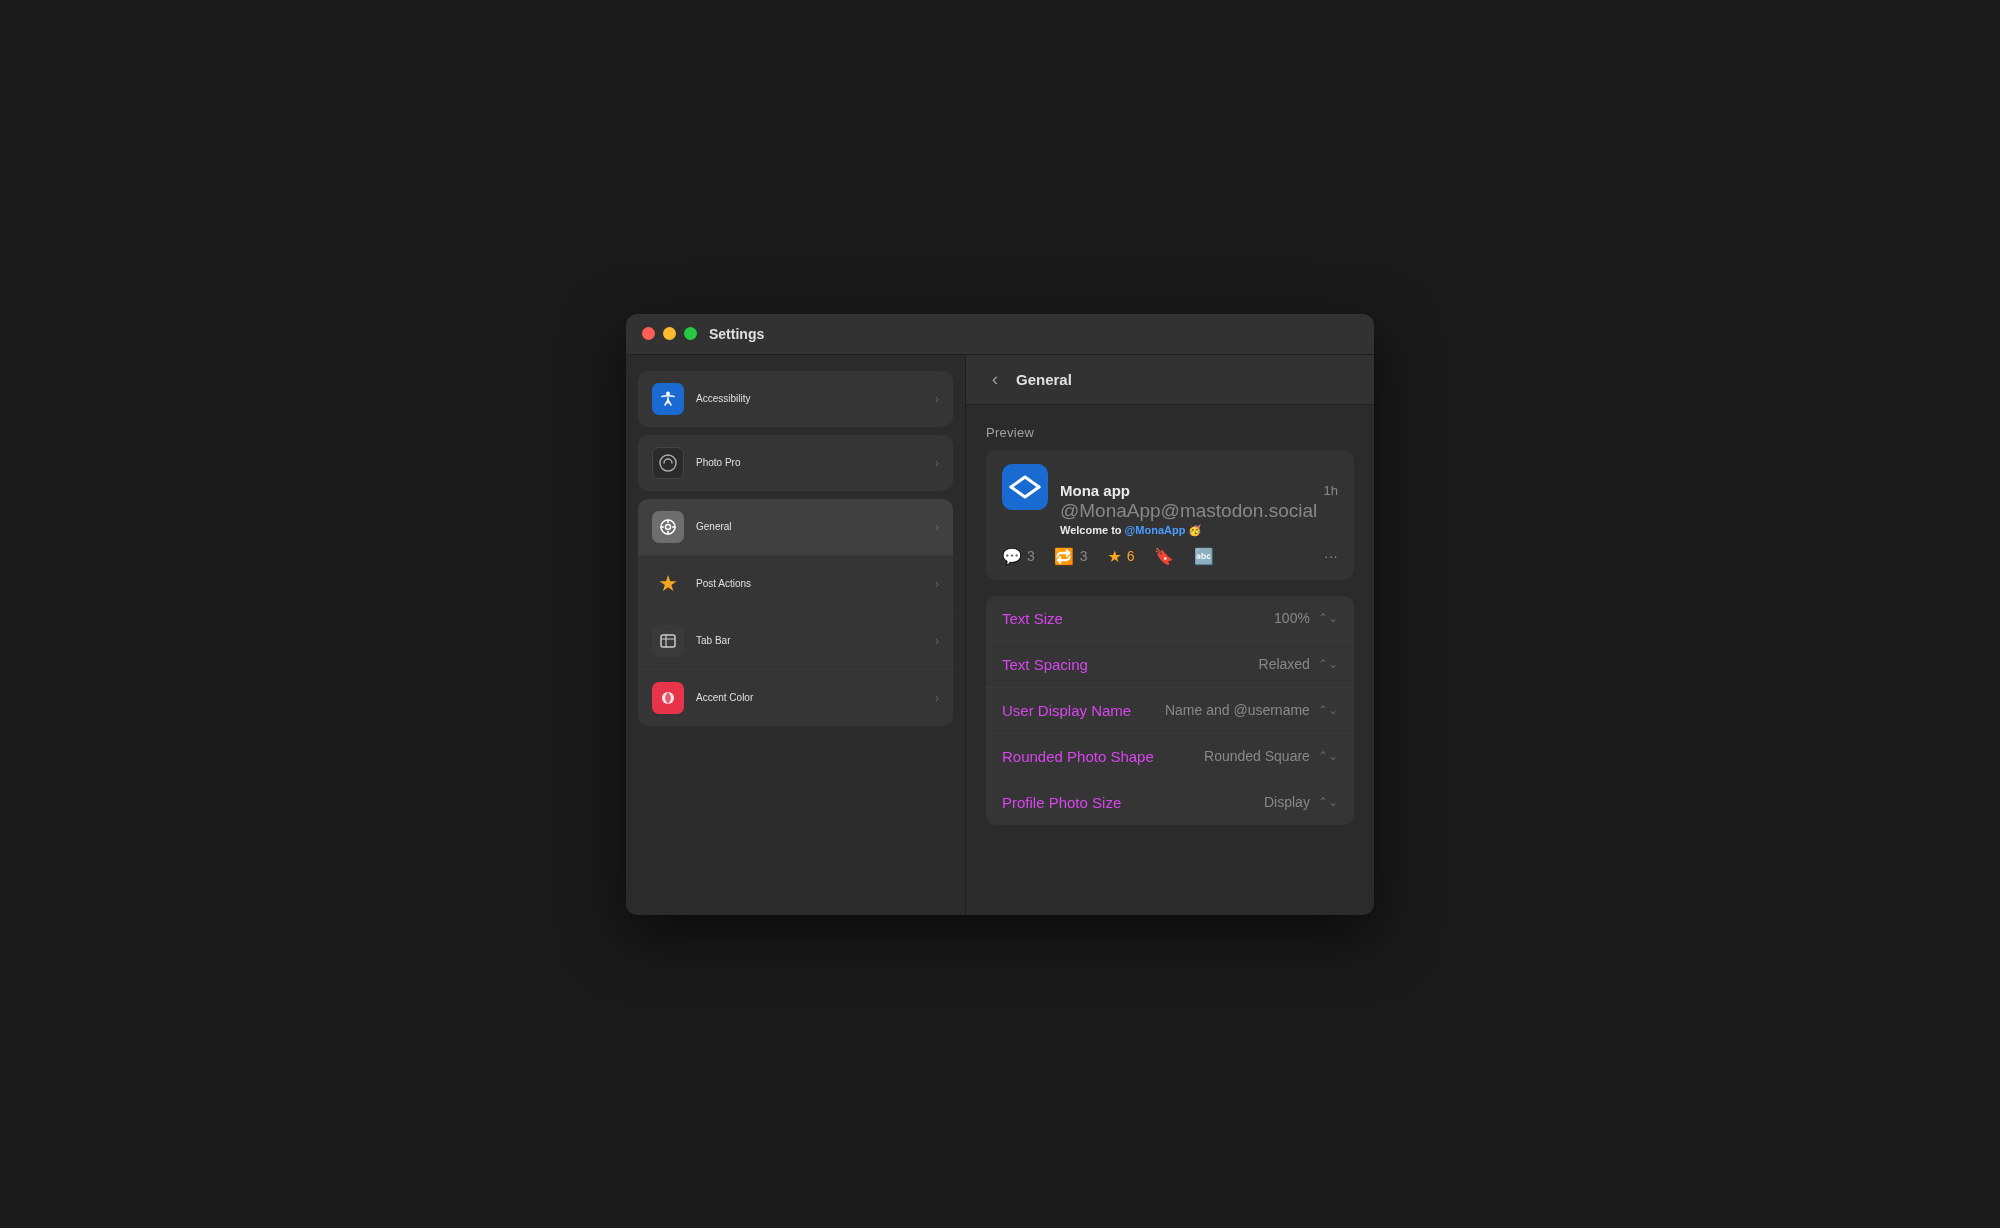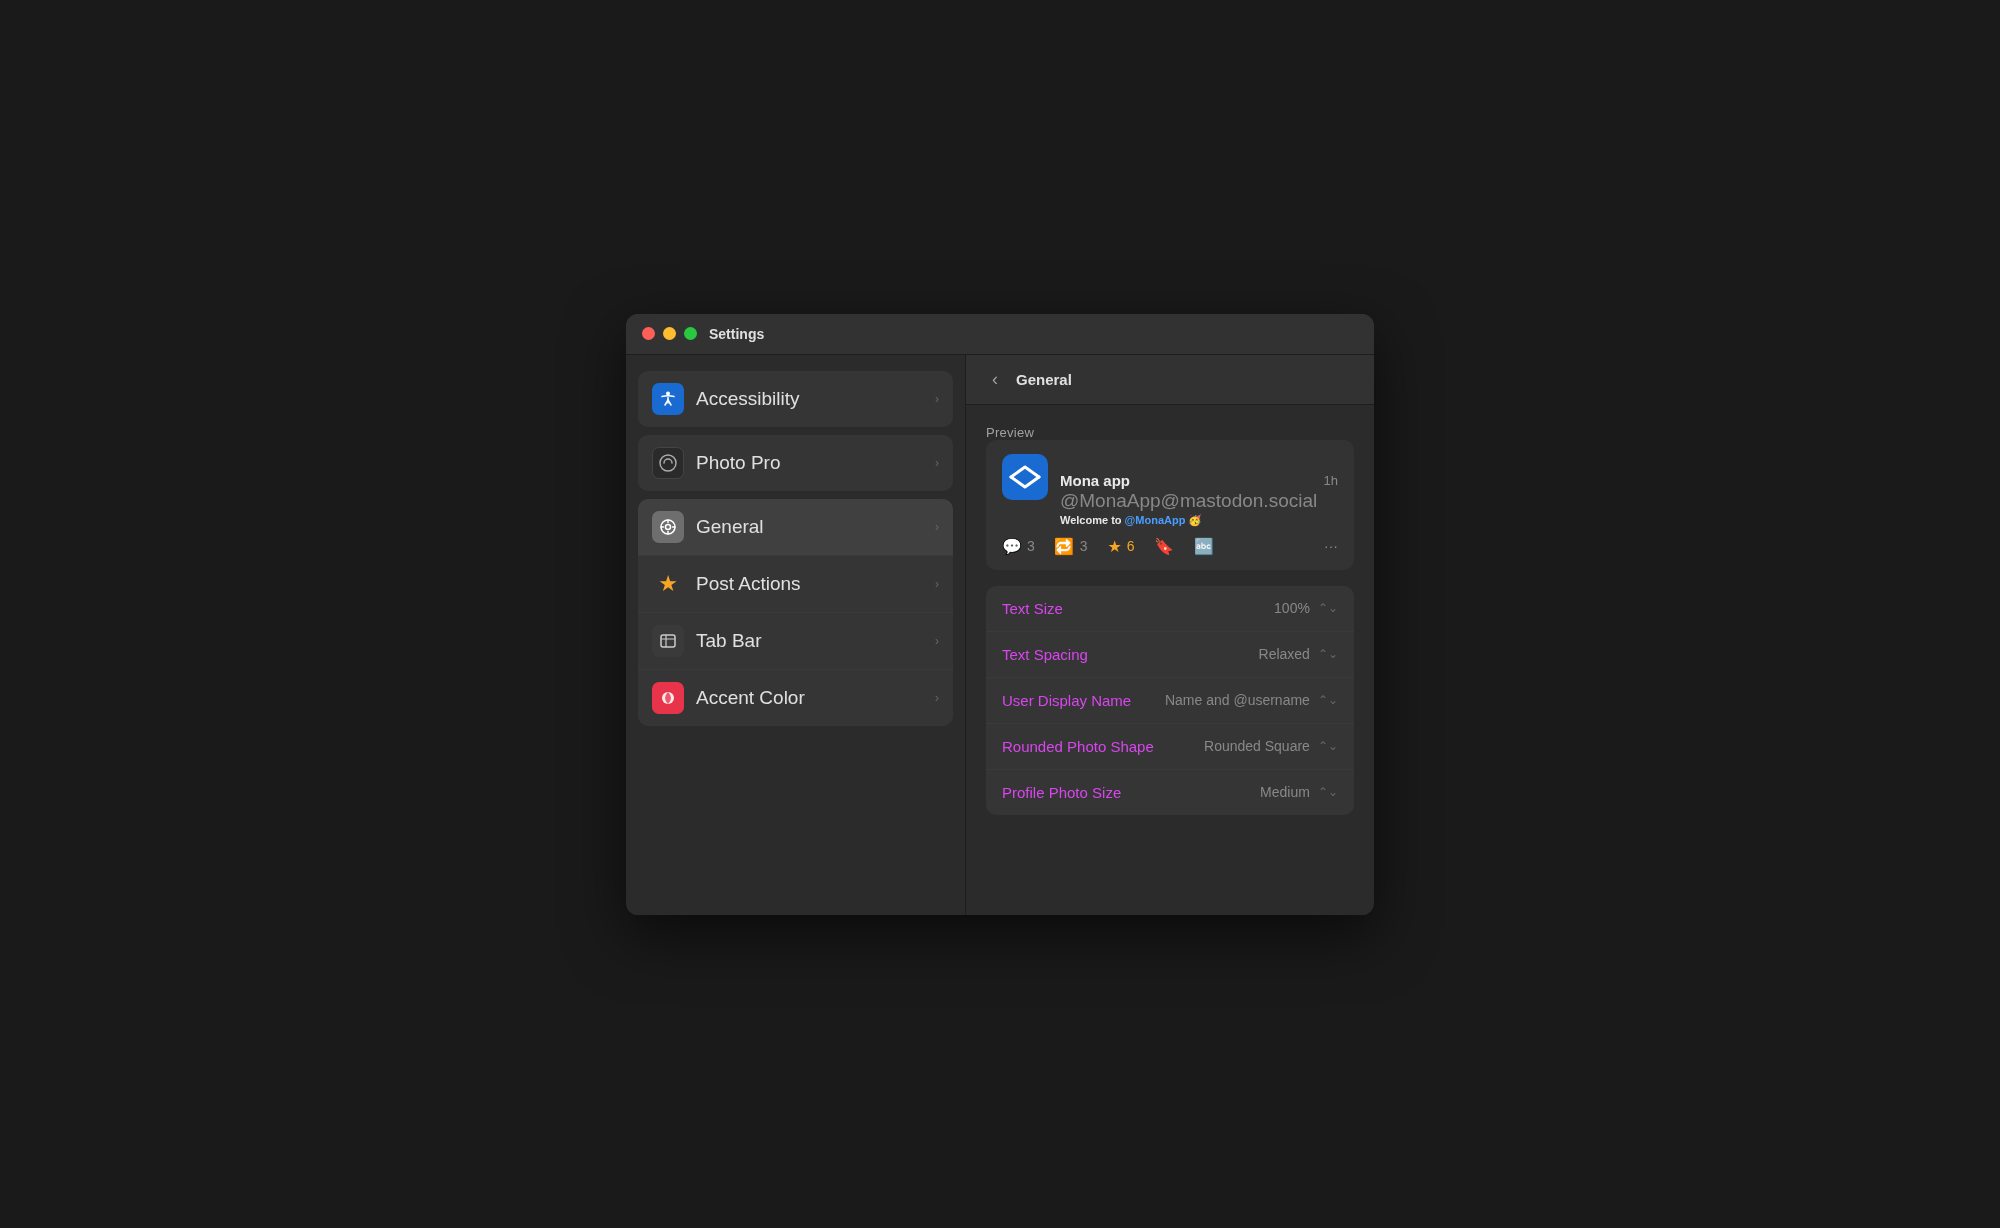--- a/index.html
+++ b/index.html
@@ -87,21 +87,21 @@
       flex-shrink: 0;
     }
     .icon-accessibility { background: #1a6bd1; }
     .icon-monapro { background: #2a2a2a; border: 1px solid #444; }
     .icon-general { background: #6e6e6e; }
     .icon-postactions { background: transparent; }
     .icon-tabbar { background: #3a3a3a; }
     .icon-accentcolor { background: #e8344a; }
     .sidebar-item-label {
       color: #e0e0e0;
-      font-size: 19px;
+      font-size: 10px;
       font-weight: 400;
       flex: 1;
     }
     .sidebar-chevron {
       color: #666;
       font-size: 12px;
     }
     .main-panel {
       flex: 1;
       background: #2b2b2b;
@@ -130,20 +130,21 @@
     .main-content {
       padding: 20px;
       display: flex;
       flex-direction: column;
       gap: 0;
     }
     .preview-label {
       color: #a0a0a0;
       font-size: 13px;
       font-weight: 500;
+      margin-bottom: 10px;
       letter-spacing: 0.02em;
     }
     .preview-card {
       background: #333333;
       border-radius: 10px;
       padding: 14px 16px;
       margin-bottom: 16px;
     }
     .preview-card-header {
       display: flex;
@@ -410,21 +411,21 @@
             <span class="settings-row-value">Name and @username</span>
             <span class="stepper-icon">⌃⌄</span>
           </div>
           <div class="settings-row">
             <span class="settings-row-label">Rounded Photo Shape</span>
             <span class="settings-row-value">Rounded Square</span>
             <span class="stepper-icon">⌃⌄</span>
           </div>
           <div class="settings-row">
             <span class="settings-row-label">Profile Photo Size</span>
-            <span class="settings-row-value">Medium</span>
+            <span class="settings-row-value">Display</span>
             <span class="stepper-icon">⌃⌄</span>
           </div>
         </div>
       </div>
     </div>
 
   </div>
 </div>
 
 </body></html>

